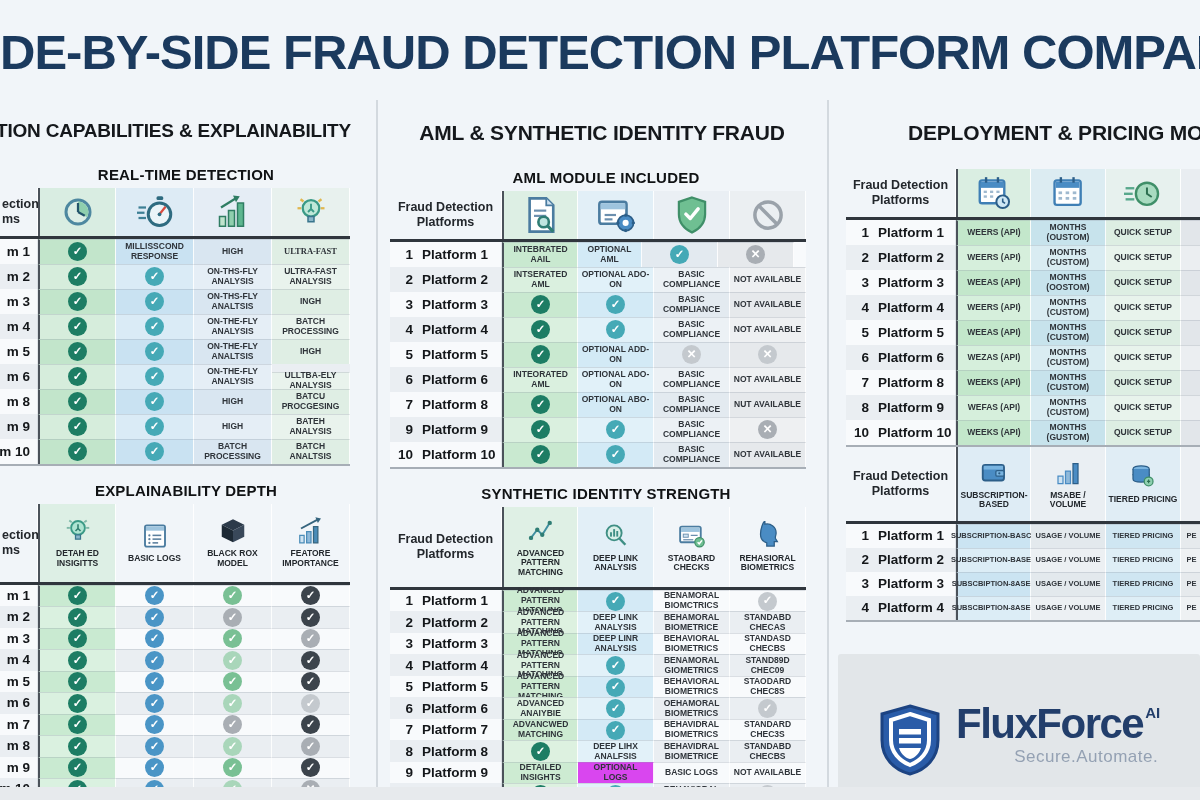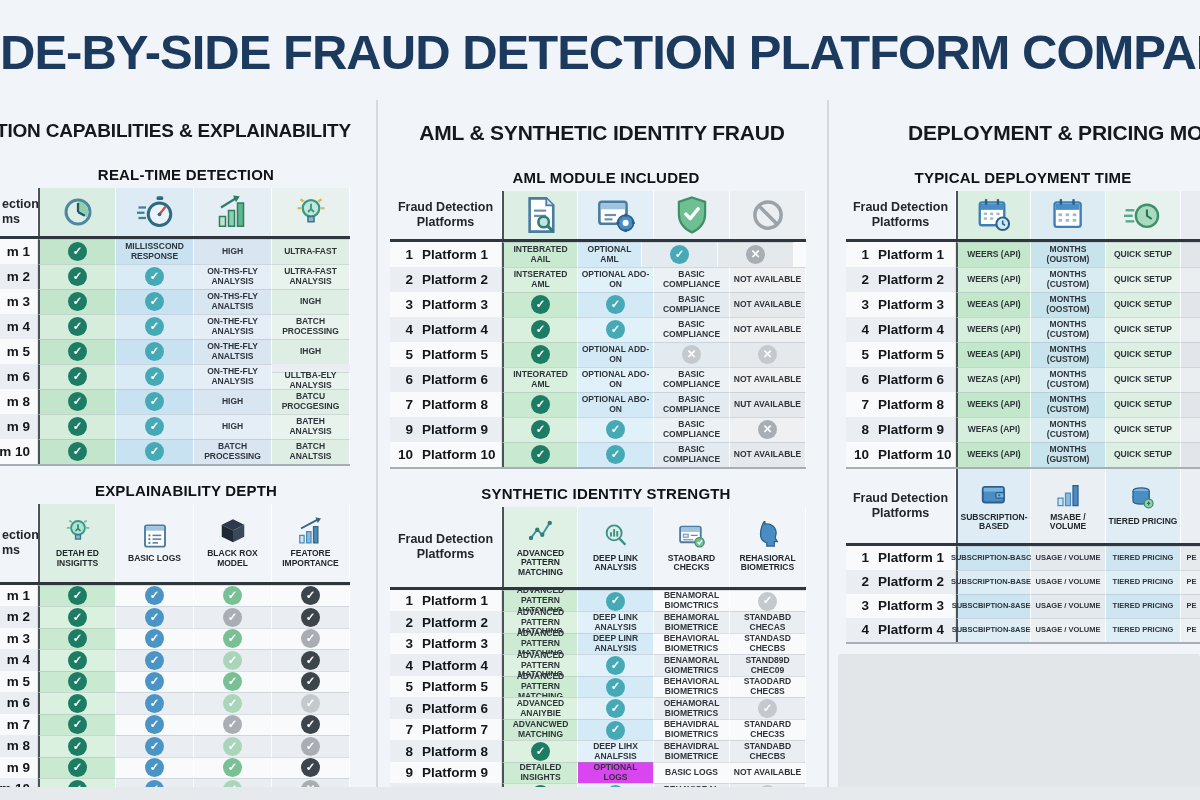--- a/index.html
+++ b/index.html
@@ -129,21 +129,21 @@
             </div>
             <div class="cell dcell first" style="width: 78px; background: rgb(194, 229, 203);">
               <span class="chk" style="background: rgb(29, 125, 100);">✓</span>
             </div>
             <div class="cell dcell" style="width: 78px; background: rgb(201, 226, 242);">
               <span class="txt">MILLISSCOND RESPONSE</span>
             </div>
             <div class="cell dcell" style="width: 78px; background: rgb(217, 230, 241);">
               <span class="txt">HIGH</span>
             </div>
-            <div class="cell dcell" style="width: 78px; background: rgb(223, 238, 228);">
+            <div class="cell dcell" style="width: 78px; background: rgb(223, 238, 228); font-family: Liberation Serif, serif;">
               <span class="txt">ULTRA-FAST</span>
             </div>
           </div>
           <div class="trow r1" style="height: 25px;">
             <div class="cell lbl cut" style="width: 38px;">
               <span class="rname">m 2</span>
             </div>
             <div class="cell dcell first" style="width: 78px; background: linear-gradient(rgba(255, 255, 255, 0.32), rgba(255, 255, 255, 0.32)) rgb(194, 229, 203);">
               <span class="chk" style="background: rgb(29, 125, 100);">✓</span>
             </div>
@@ -961,21 +961,20 @@
               <span class="chk" style="background: rgb(196, 201, 206);">✓</span>
             </div>
           </div>
         </div>
       </div>
   </section>
 
   <section class="col-section" id="section-2">
     <h2 class="sec-heading">DEPLOYMENT &amp; PRICING MODEL</h2>
     <div class="tables">
-        <div class="tbl-title">TYPICAL DEPLOYMENT TIME</div>
         <div class="cmp-table tbl-deploy" style="width: 357px;">
           <div class="trow thead" style="height: 48px;">
             <div class="cell corner c-center" style="width: 110px;">
               <div class="cornertxt">Fraud Detection Platforms</div>
             </div>
             <div class="cell hcell first" style="width: 75px; background: rgba(195, 231, 203, 0.5);">
               <div class="icn" style="height: 38px; width: 38px;">
                 <svg viewBox="0 0 48 48">
                   <rect x="6" y="8" width="31" height="29" rx="3" fill="#ffffff" stroke="#3f7fb5" stroke-width="3"></rect>
                   <rect x="7.5" y="9.5" width="28" height="8" fill="#4a8cc4"></rect>
@@ -1280,15 +1279,33 @@
             <div class="cell dcell" style="width: 22px; background: linear-gradient(rgba(255, 255, 255, 0.32), rgba(255, 255, 255, 0.32)) rgb(230, 234, 237);">
               <span class="txt">PE</span>
             </div>
           </div>
         </div>
       </div>
   </section>
 
   <div class="gray-panel"></div>
 
+  <div class="logo">
+    <div class="logo-shield">
+      <svg viewBox="0 0 64 72">
+        <path d="M32 2 L60 10 V36 C60 54 48 66 32 70 C16 66 4 54 4 36 V10 Z" fill="#2a5ca8" stroke="#1c4382" stroke-width="3"></path>
+        <path d="M32 10 L51 16 V36 c0 12 -8.5 21 -19 25 C21.5 57 13 48 13 36 V16 Z" fill="none" stroke="#ffffff" stroke-width="4"></path>
+        <rect x="21" y="25" width="22" height="5.5" fill="#ffffff"></rect>
+        <rect x="21" y="34" width="22" height="5.5" fill="#ffffff"></rect>
+        <path d="M21 44 h22 c-2.5 7.5 -8.5 11 -11 11 c-2.5 0 -8.5 -3.5 -11 -11z" fill="#ffffff"></path>
+      </svg>
+    </div>
+    <div class="logo-text">
+      <div class="brandrow">
+        <span class="brand-name">FluxForce</span>
+        <span class="brand-sup">AI</span>
+      </div>
+      <div class="brand-tagline">Secure.Automate.</div>
+    </div>
+  </div>
 
   <div class="footer-strip"></div>
 </div>
 
 </body></html>

